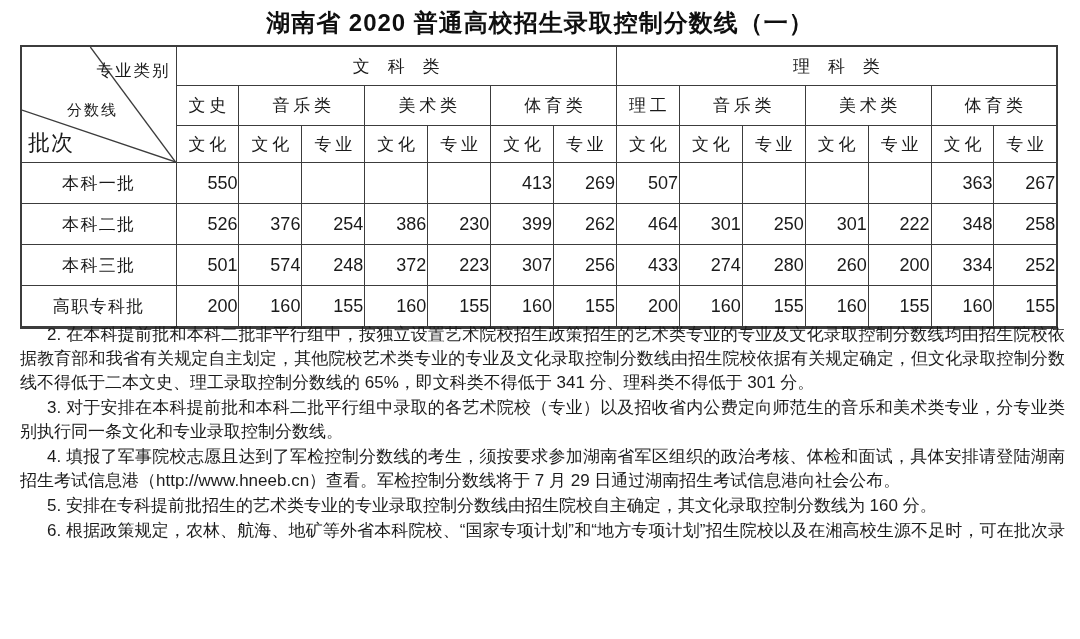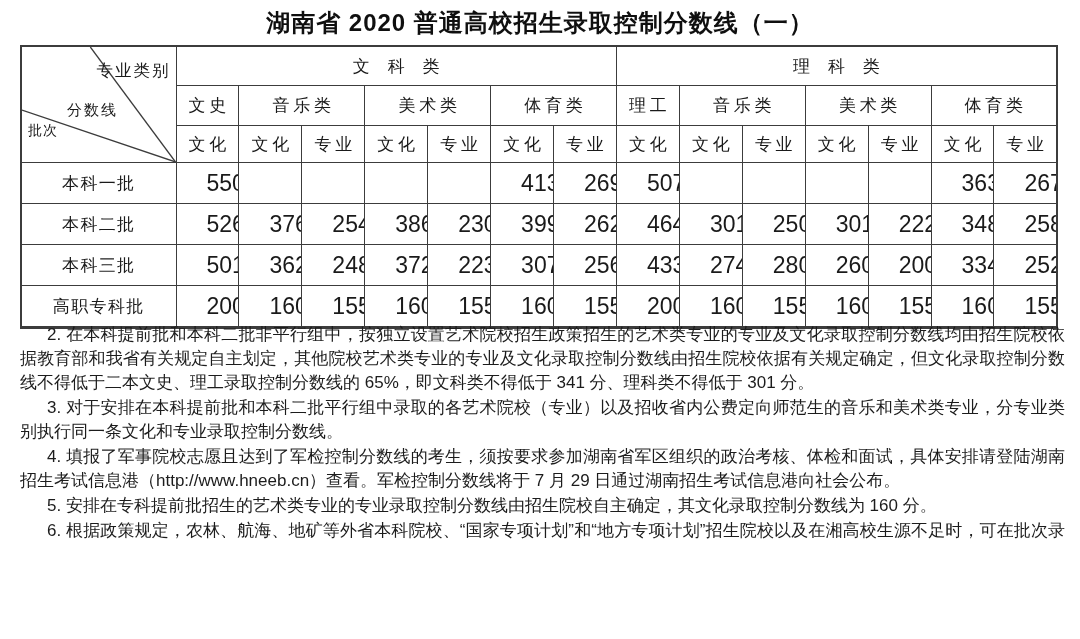--- a/index.html
+++ b/index.html
@@ -41,27 +41,27 @@
     font-size: 17px;
     padding: 0;
     overflow: hidden;
     white-space: nowrap;
   }
   tr.h1 .group { height: 38px; letter-spacing: 1.05em; text-indent: 1.05em; margin-left: 48px; }
   tr.h2 th { height: 39px; letter-spacing: 0.22em; text-indent: 0.22em; }
   tr.h3 th { height: 36px; letter-spacing: 0.22em; text-indent: 0.22em; }
   tbody th, tbody td { height: 40px; margin-top: 20px; }
   tbody th.rowlabel { letter-spacing: 0.08em; }
-  td.val { font-size: 23px; padding-left: 30px; }
+  td.val { font-size: 18px; padding-left: 30px; }
   th.corner { position: relative; padding: 12px; }
   th.corner svg { position: absolute; top: 0; left: 0; width: 100%; height: 100%; display: block; }
   th.corner line { stroke: #3c3c3c; stroke-width: 1.3; }
   .c-top { position: absolute; top: 13px; right: 5px; font-size: 16.5px; letter-spacing: 2px; }
   .c-mid { position: absolute; top: 54px; left: 45px; font-size: 15px; letter-spacing: 2px; }
-  .c-bot { position: absolute; bottom: 22px; left: 6px; font-size: 14px; letter-spacing: 1px; }
+  .c-bot { position: absolute; bottom: 4px; left: 6px; font-size: 22px; letter-spacing: 1px; }
   .notes {
     position: absolute;
     top: 323px;
     left: 20px;
     width: 1045px;
     font-size: 17px;
     line-height: 24px;
     text-align: justify;
     color: #1c1c1c;
   }
@@ -152,21 +152,21 @@
         <td class="val">301</td>
         <td class="val">250</td>
         <td class="val">301</td>
         <td class="val">222</td>
         <td class="val">348</td>
         <td class="val">258</td>
       </tr>
       <tr>
         <th class="rowlabel">本科三批</th>
         <td class="val">501</td>
-        <td class="val">362</td>
+        <td class="val">574</td>
         <td class="val">248</td>
         <td class="val">372</td>
         <td class="val">223</td>
         <td class="val">307</td>
         <td class="val">256</td>
         <td class="val">433</td>
         <td class="val">274</td>
         <td class="val">280</td>
         <td class="val">260</td>
         <td class="val">200</td>

